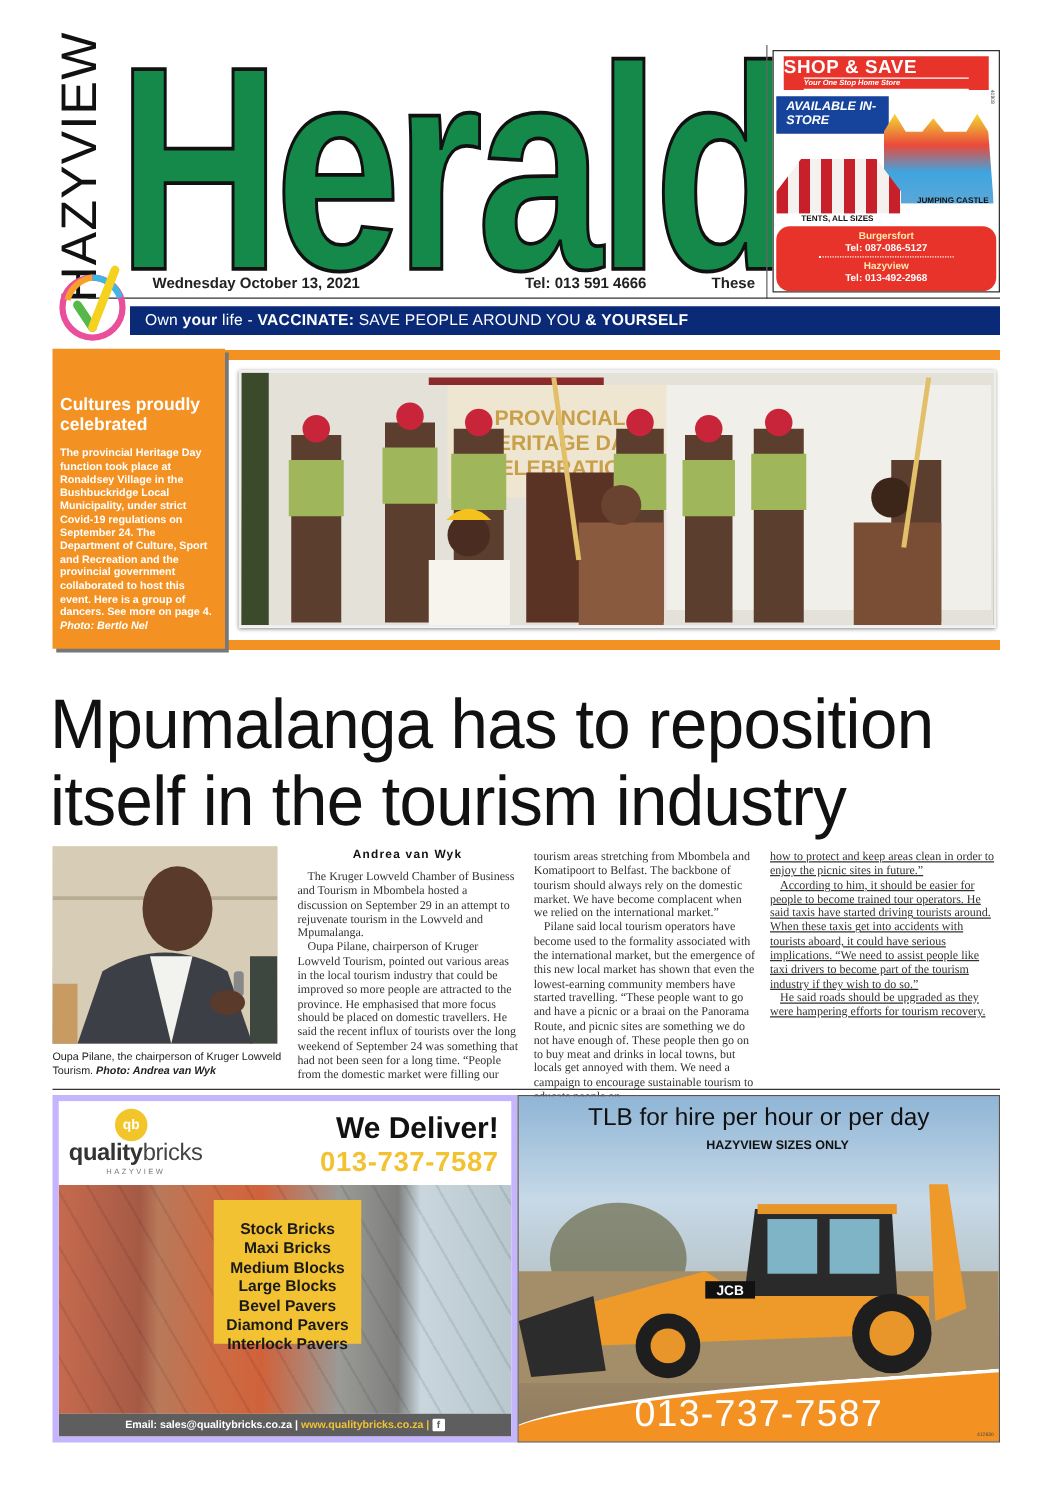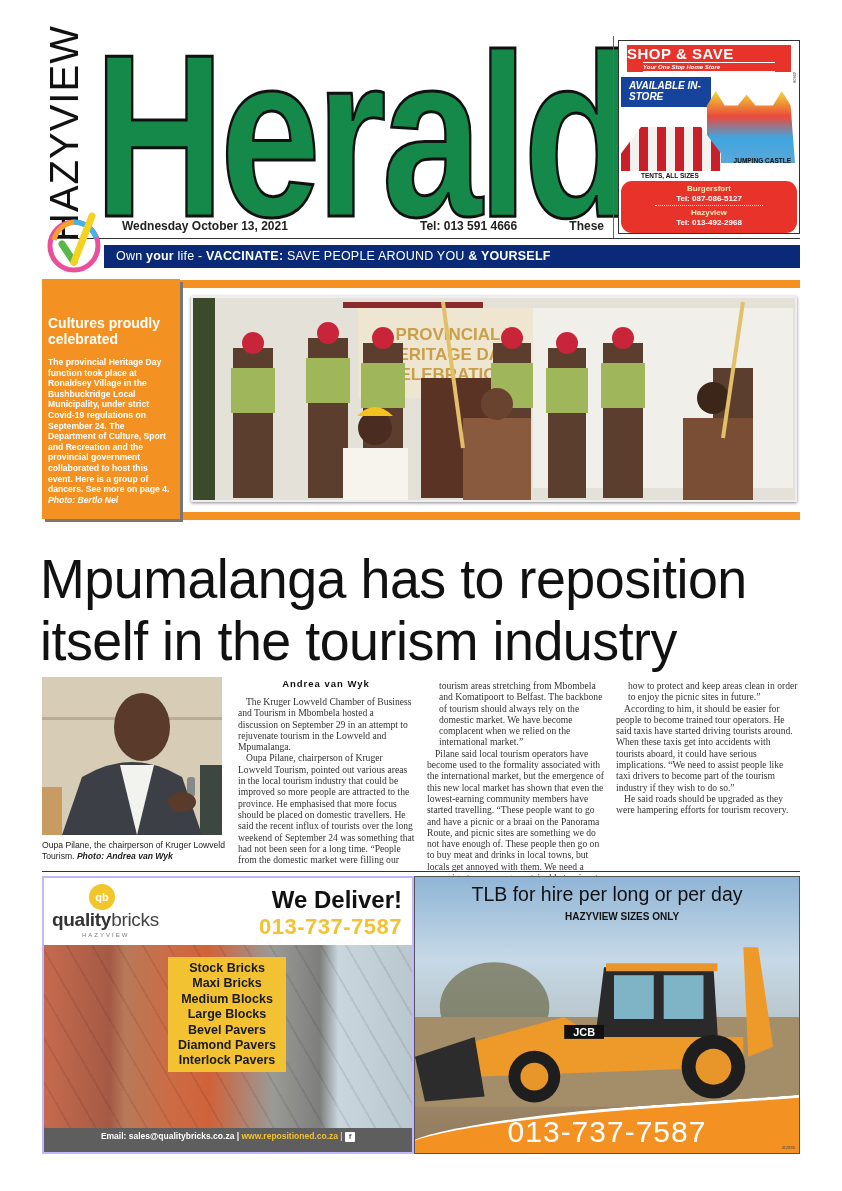--- a/index.html
+++ b/index.html
@@ -75,47 +75,47 @@
 
   .byline { position: absolute; left: 238px; top: 678px; width: 176px; text-align: center; font-size: 9.5px; font-weight: 700; letter-spacing: 1px; }
   .col {
     position: absolute; top: 696px; width: 178px;
     font-family: "Liberation Serif", serif; font-size: 9.6px; line-height: 11.3px; color: #333;
     text-align: left;
   }
   .col.c2 { top: 680px; }
   .col.c3 { top: 680px; }
   .col p { text-indent: 8px; }
-  .col p.noindent { text-indent: 0; margin-left: 12px; }
+  .col p.noindent { text-indent: 0; }
   .article-rule { position: absolute; left: 42px; top: 871px; width: 758px; height: 1px; background: #333; }
 
   
   .ad-qb {
     position: absolute; left: 42px; top: 876px; width: 372px; height: 278px;
-    border: 2px solid #c4b5fd; overflow: hidden; background: #fff;
+    border: 5px solid #c4b5fd; overflow: hidden; background: #fff;
   }
   .qb-top { position: absolute; left: 0; top: 0; width: 100%; height: 66px; background: #fff; }
   .qb-logo-circle {
     position: absolute; left: 45px; top: 6px; width: 26px; height: 26px; border-radius: 50%;
     background: #f2c62a; color: #fff; font-size: 11px; font-weight: 700; text-align: center; line-height: 26px;
   }
   .qb-brand { position: absolute; left: 8px; top: 31px; font-size: 19px; color: #444; letter-spacing: -0.3px; }
   .qb-brand b { font-weight: 700; color: #333; }
   .qb-sub { position: absolute; left: 38px; top: 54px; font-size: 6px; color: #777; letter-spacing: 2px; }
   .qb-deliver { position: absolute; right: 10px; top: 8px; font-size: 24px; font-weight: 700; color: #111; }
   .qb-phone { position: absolute; right: 10px; top: 36px; font-size: 22px; font-weight: 700; color: #f3c233; letter-spacing: 0.5px; }
   .qb-img {
     position: absolute; left: 0; top: 67px; width: 100%; height: 183px;
     background:
       repeating-linear-gradient(60deg, rgba(0,0,0,0.08) 0 2px, transparent 2px 22px),
       linear-gradient(90deg, #c66a4e 0%, #a55a45 18%, #b8795a 22%, #cc6c45 34%, #d0623b 45%, #9a9a96 62%, #7e7f7d 75%, #c9d6de 80%, #b9c7cf 100%);
   }
   .qb-products {
     position: absolute; left: 124px; top: 12px; width: 118px; height: 115px;
-    background: #f3c233; padding-top: 4px; text-align: center;
+    background: #f3c233; padding-top: 16px; text-align: center;
   }
   .qb-products div { font-size: 12.5px; line-height: 15.4px; font-weight: 700; color: #1a1a1a; }
   .qb-footer { position: absolute; left: 0; top: 250px; width: 100%; height: 28px; background: #5e5e5e; text-align: center; color: #fff; }
   .qb-footer .l1 { font-size: 8.5px; font-weight: 700; line-height: 13px; padding-top: 2px; }
   .qb-footer .l2 { font-size: 8px; font-weight: 700; line-height: 11px; }
   .qb-footer .hl { color: #f3c233; }
   .fb-icon { display: inline-block; width: 10px; height: 10px; background: #fff; color: #5e5e5e; font-size: 8px; line-height: 10px; border-radius: 1px; vertical-align: middle; }
 
   .ad-tlb {
     position: absolute; left: 414px; top: 876px; width: 386px; height: 278px;
@@ -290,21 +290,21 @@
 <div class="byline">Andrea van Wyk</div>
 
 <div class="col c1" style="left:238px;">
   <p>The Kruger Lowveld Chamber of Business and Tourism in Mbombela hosted a discussion on September 29 in an attempt to rejuvenate tourism in the Lowveld and Mpumalanga.</p>
   <p>Oupa Pilane, chairperson of Kruger Lowveld Tourism, pointed out various areas in the local tourism industry that could be improved so more people are attracted to the province. He emphasised that more focus should be placed on domestic travellers. He said the recent influx of tourists over the long weekend of September 24 was something that had not been seen for a long time. “People from the domestic market were filling our</p>
 </div>
 <div class="col c2" style="left:427px;">
   <p class="noindent">tourism areas stretching from Mbombela and Komatipoort to Belfast. The backbone of tourism should always rely on the domestic market. We have become complacent when we relied on the international market.”</p>
   <p>Pilane said local tourism operators have become used to the formality associated with the international market, but the emergence of this new local market has shown that even the lowest-earning community members have started travelling. “These people want to go and have a picnic or a braai on the Panorama Route, and picnic sites are something we do not have enough of. These people then go on to buy meat and drinks in local towns, but locals get annoyed with them. We need a campaign to encourage sustainable tourism to educate people on</p>
 </div>
-<div class="col c3" style="left:616px; width:184px;">
+<div class="col c3" style="left:616px; width:184px;text-decoration:underline;">
   <p class="noindent">how to protect and keep areas clean in order to enjoy the picnic sites in future.”</p>
   <p>According to him, it should be easier for people to become trained tour operators. He said taxis have started driving tourists around. When these taxis get into accidents with tourists aboard, it could have serious implications. “We need to assist people like taxi drivers to become part of the tourism industry if they wish to do so.”</p>
   <p>He said roads should be upgraded as they were hampering efforts for tourism recovery.</p>
 </div>
 <div class="article-rule"></div>
 
 <div class="ad-qb">
   <div class="qb-top">
     <div class="qb-logo-circle">qb</div>
     <div class="qb-brand"><b>quality</b><span>bricks</span></div>
@@ -319,28 +319,28 @@
       <div>Medium Blocks</div>
       <div>Large Blocks</div>
       <div>Bevel Pavers</div>
       <div>Diamond Pavers</div>
       <div>Interlock Pavers</div>
     </div>
   </div>
   <div class="qb-footer">
     <div class="l1">
       <span>Email: sales@qualitybricks.co.za |</span>
-      <span class="hl">www.repositioned.co.za |</span>
+      <span class="hl">www.qualitybricks.co.za |</span>
       <span class="fb-icon">f</span>
     </div>
   </div>
 </div>
 
 <div class="ad-tlb">
-  <div class="tlb-title">TLB for hire per long or per day</div>
+  <div class="tlb-title">TLB for hire per hour or per day</div>
   <div class="tlb-sub">HAZYVIEW SIZES ONLY</div>
   <svg class="tlb-machine" viewBox="0 0 386 180">
     <ellipse cx="80" cy="80" rx="55" ry="45" fill="#6b6a48" opacity="0.7"></ellipse>
     <rect x="0" y="90" width="386" height="90" fill="#a48e6a"></rect>
     <path d="M190 40 L300 40 L305 120 L180 120 Z" fill="#2a2a2a"></path>
     <rect x="200" y="48" width="40" height="44" fill="#7fb4c6"></rect>
     <rect x="250" y="48" width="40" height="44" fill="#7fb4c6"></rect>
     <rect x="192" y="36" width="112" height="8" fill="#e8952a"></rect>
     <path d="M40 120 L150 90 L180 110 L330 110 L330 140 L60 150 Z" fill="#ee9a2a"></path>
     <path d="M330 20 L345 20 L360 120 L335 130 Z" fill="#ee9a2a"></path>

